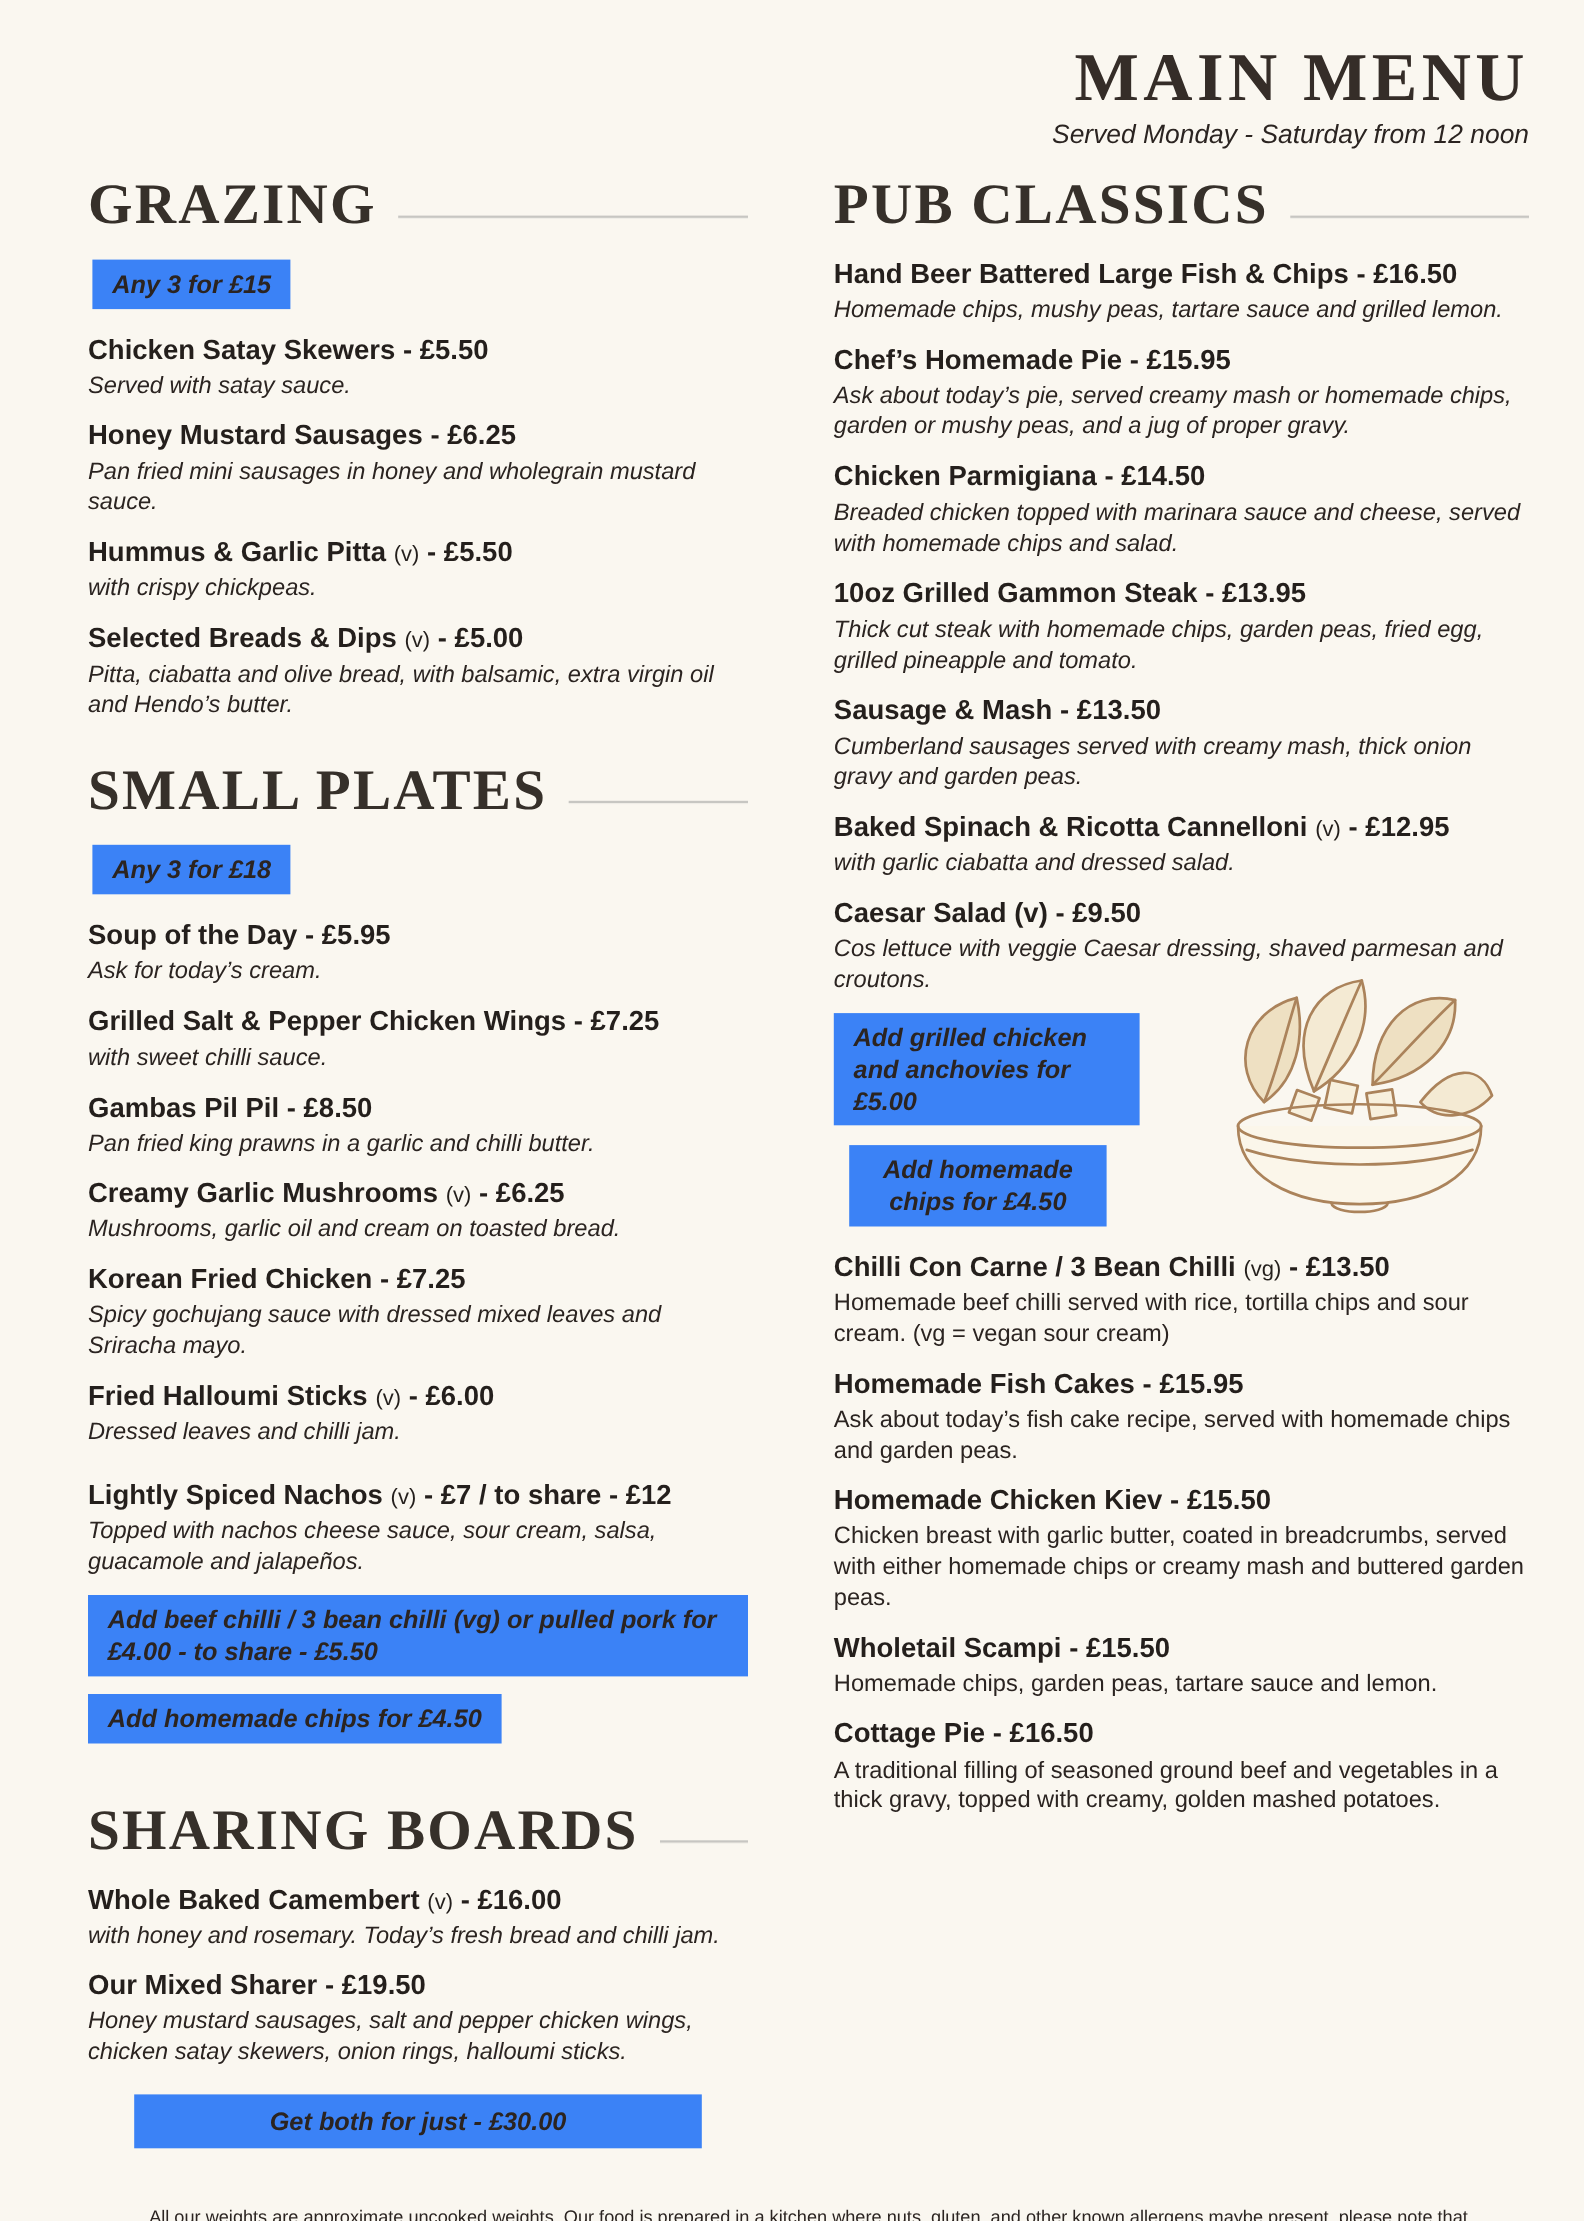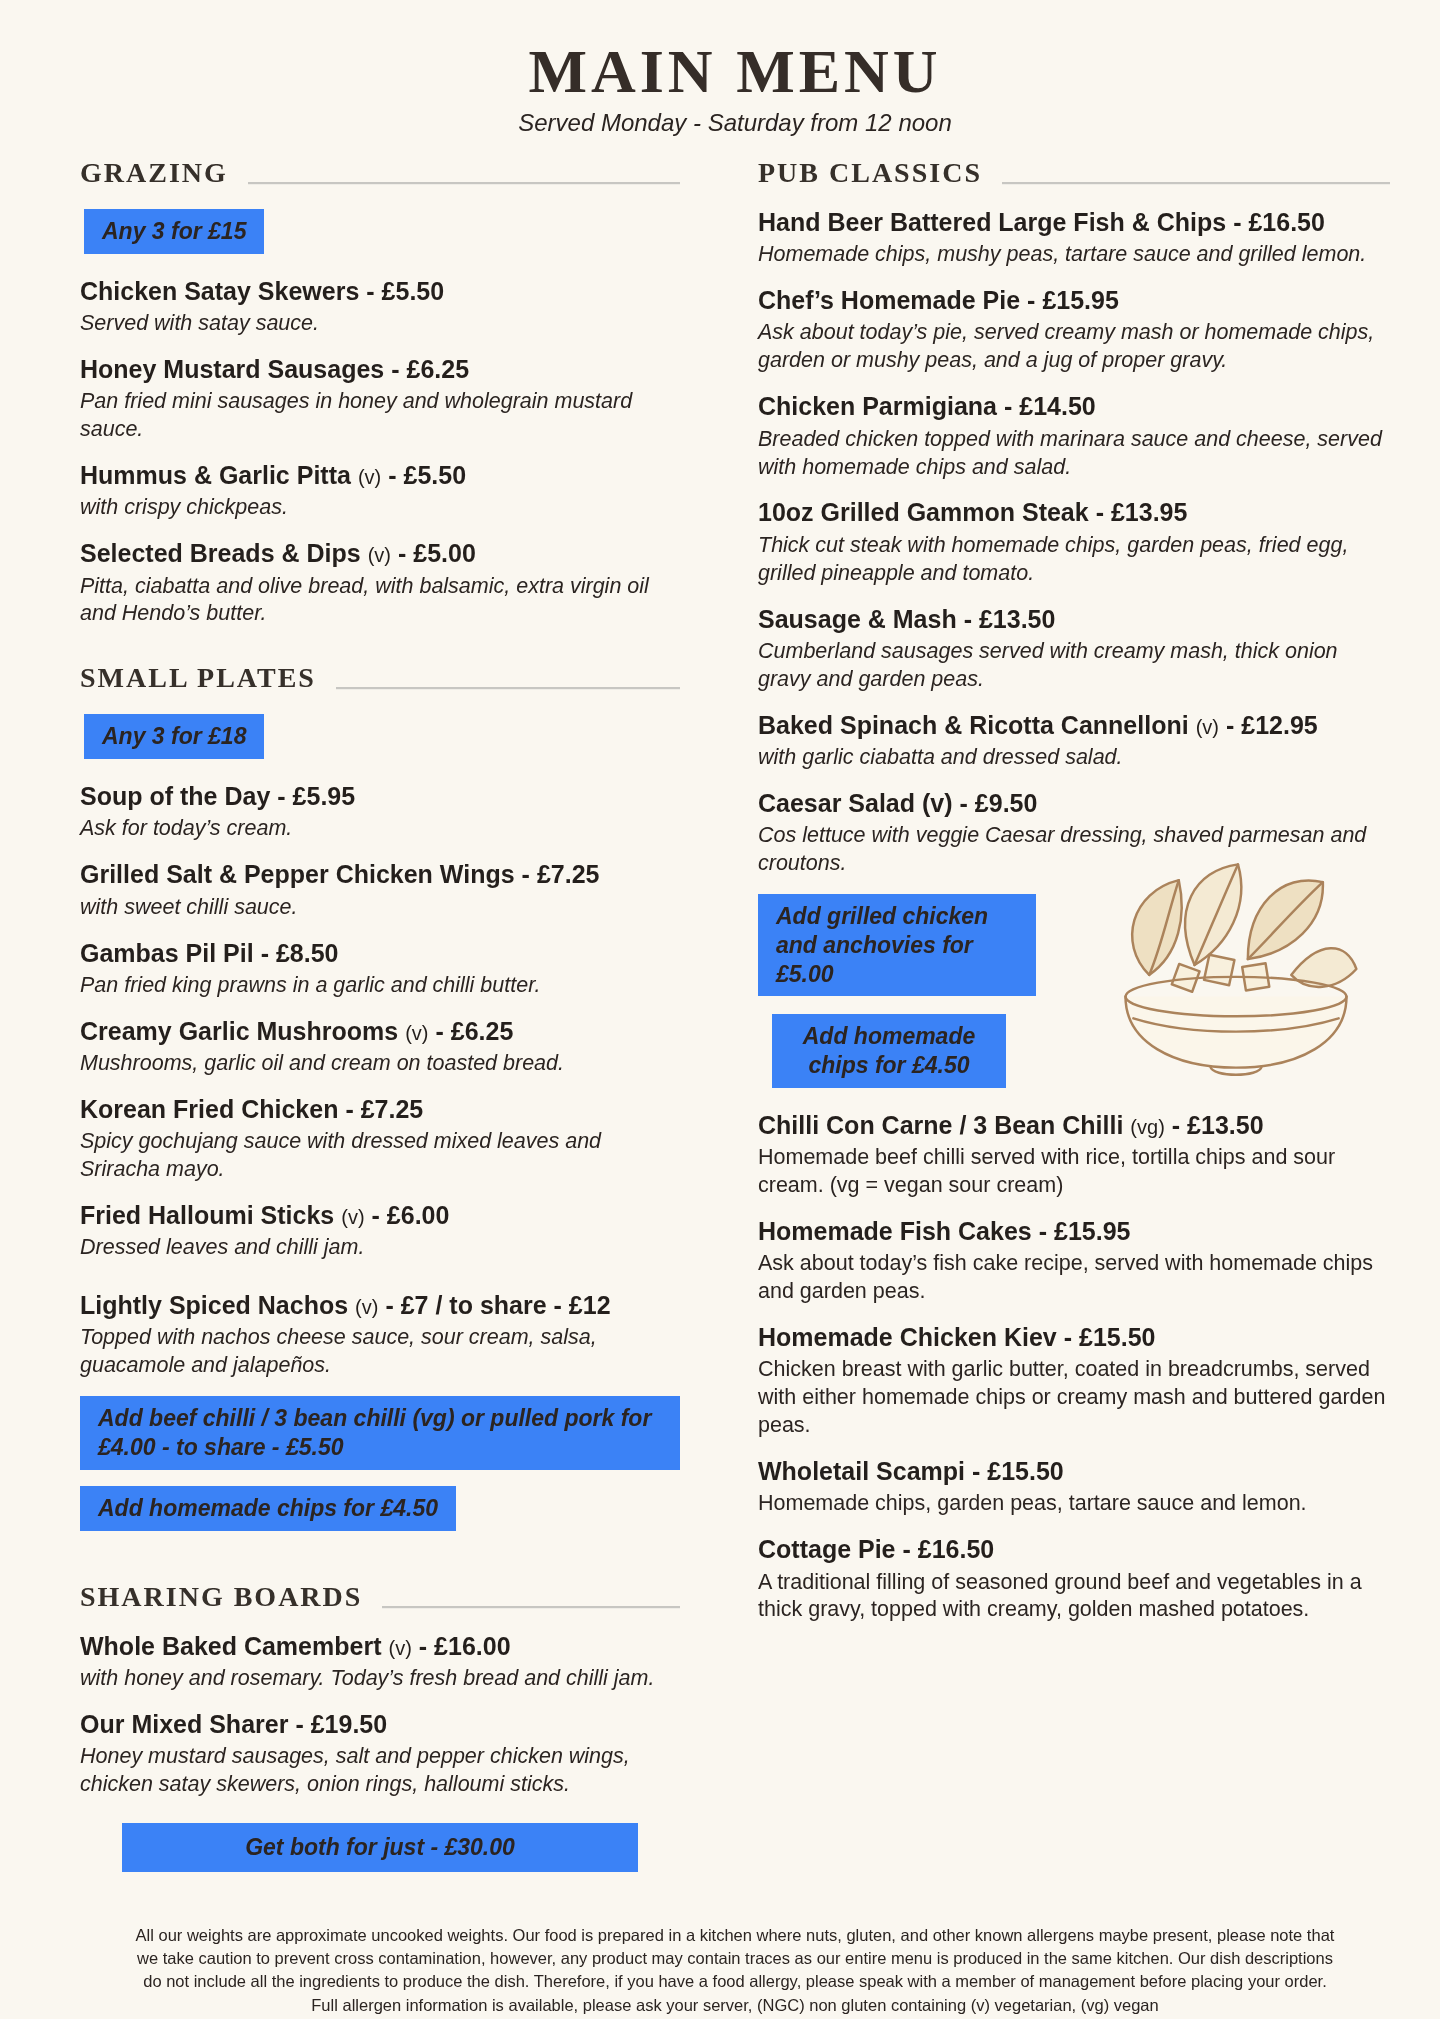--- a/index.html
+++ b/index.html
@@ -1,25 +1,25 @@
 <!DOCTYPE html>
 <html><head>
 <meta charset="utf-8">
 <style>
   *{box-sizing:border-box;margin:0;padding:0}
   html,body{background:#faf7f0}
   body{width:1440px;min-height:2019px;margin:0;color:#2b2421;font-family:"Liberation Sans",sans-serif;}
   .page{width:1440px;min-height:2019px;padding:36px 50px 26px 80px;display:flex;flex-direction:column;}
-  .header{text-align:center;margin-bottom:20px;}
+  .header{text-align:right;margin-bottom:20px;}
   .menu-title{font-family:"Liberation Serif",serif;font-weight:700;font-size:62px;letter-spacing:4px;color:#352d28;}
   .menu-subtitle{font-style:italic;font-size:24px;margin-top:2px;color:#2b2421;}
   .columns{display:grid;grid-template-columns:600px 1fr;column-gap:78px;align-items:start;flex:1;}
   .section{margin-bottom:34px;}
   .section-heading{display:flex;align-items:center;gap:20px;margin-bottom:18px;}
-  .section-heading .heading-text{font-family:"Liberation Serif",serif;font-weight:700;font-size:28px;letter-spacing:2px;color:#36302a;white-space:nowrap;}
+  .section-heading .heading-text{font-family:"Liberation Serif",serif;font-weight:700;font-size:52px;letter-spacing:2px;color:#36302a;white-space:nowrap;}
   .section-heading .rule{flex:1;height:2px;background:#c7c6c2;margin-top:20px;box-shadow:0 1px 0 #efede7;}
   .badge{display:inline-block;background:#3b82f6;padding:8px 18px;font-weight:700;font-style:italic;font-size:23px;color:#2b2421;line-height:1.25;}
   .badge.block{display:block;}
   .badge.center{text-align:center;}
   .offer-badge{margin:2px 0 22px 4px;}
   .item{margin-bottom:16px;}
   .item.gap-top{margin-top:28px;}
   .item-title{font-weight:700;font-size:25px;line-height:1.25;color:#241f1c;}
   .item-marker{font-weight:400;font-size:20px;}
   .item-marker:not(:empty){margin-left:7px;}

